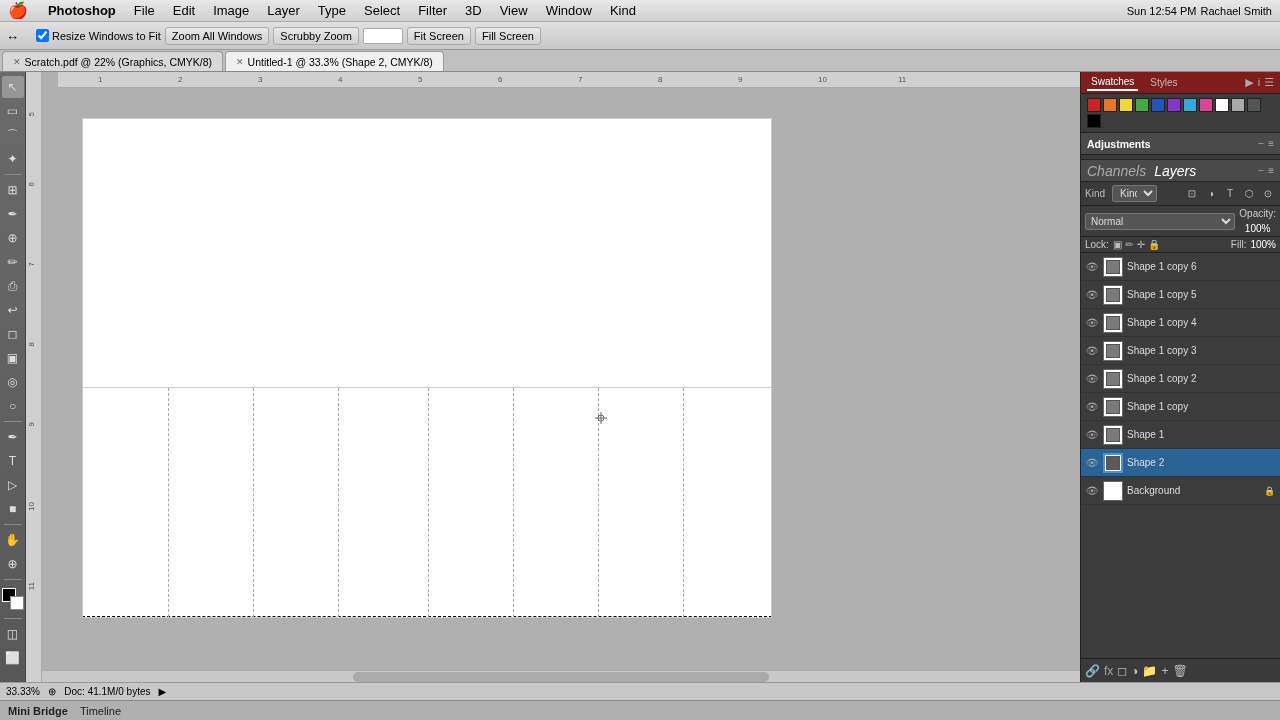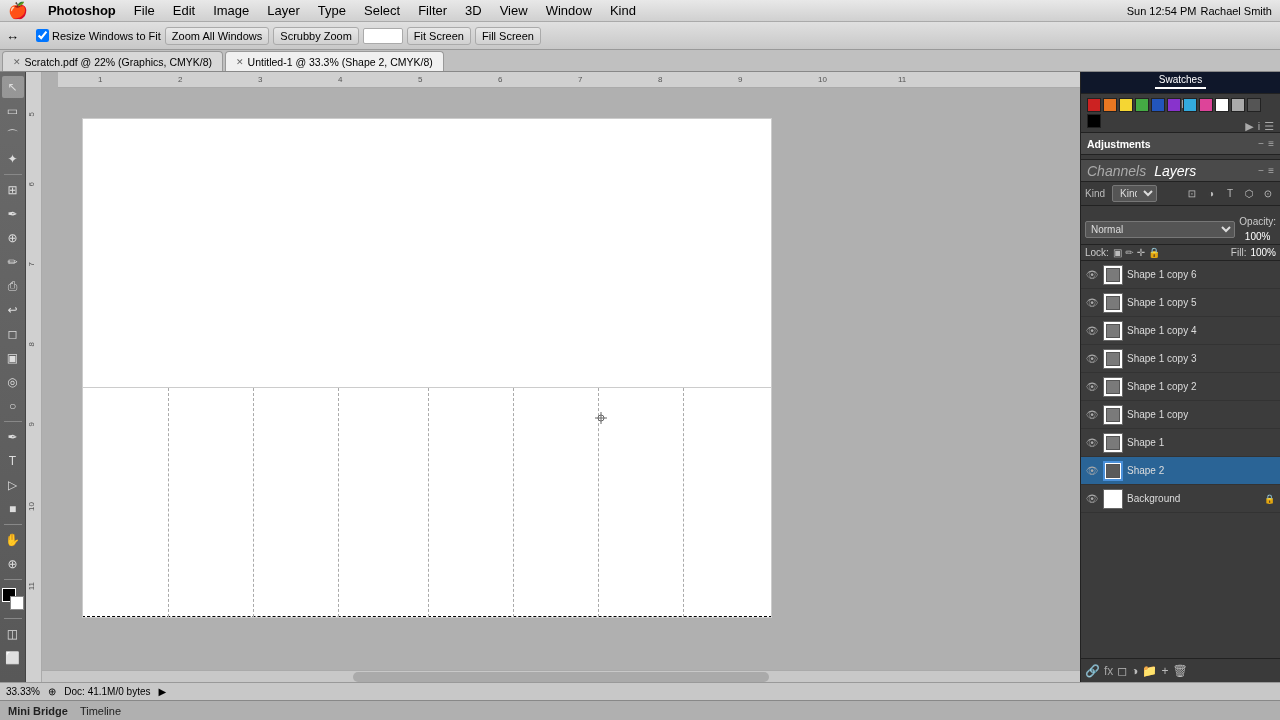--- a/index.html
+++ b/index.html
@@ -104,21 +104,21 @@
     
     #right-panels {
       width: 200px; background: #3c3c3c; border-left: 1px solid #222;
       display: flex; flex-direction: column;
     }
     #swatches-panel {
       background: #3c3c3c; border-bottom: 1px solid #222;
     }
     .panel-header-row {
       height: 22px; display: flex; align-items: center; padding: 0 6px;
-      background: #0f172a; border-bottom: 1px solid #222; gap: 8px; flex-direction: column;
+      background: #7f1d1d; border-bottom: 1px solid #222; gap: 8px;
     }
     .panel-tab {
       font-size: 10px; color: #bbb; cursor: pointer; padding: 2px 4px;
     }
     .panel-tab.active { color: #fff; border-bottom: 2px solid #fff; }
     .swatches-row {
       display: flex; padding: 4px 6px; gap: 2px; flex-wrap: wrap;
     }
     .swatch { width: 14px; height: 14px; border: 1px solid #222; cursor: pointer; }
 
@@ -149,21 +149,20 @@
     }
     .kind-select {
       font-size: 10px; color: #ddd; background: #555; border: 1px solid #777;
       border-radius: 2px; padding: 1px 3px; width: 45px;
     }
     .layer-icon-row { display: flex; gap: 3px; margin-left: auto; }
     .layer-icon { width: 16px; height: 16px; color: #bbb; font-size: 10px; cursor: pointer; display: flex; align-items: center; justify-content: center; }
     .blend-row {
       display: flex; align-items: center; padding: 2px 4px; gap: 4px;
       border-bottom: 1px solid #222;
-      margin-top: 8px;
     }
     .blend-select {
       font-size: 10px; color: #ddd; background: #555; border: 1px solid #777;
       border-radius: 2px; padding: 1px; flex: 1;
     }
     .opacity-row { display: flex; align-items: center; gap: 4px; font-size: 10px; color: #ccc; flex-direction: column; }
     .opacity-val { color: #fff; }
     .lock-row {
       display: flex; align-items: center; padding: 2px 4px; gap: 4px;
       border-bottom: 1px solid #222; font-size: 10px; color: #ccc;

